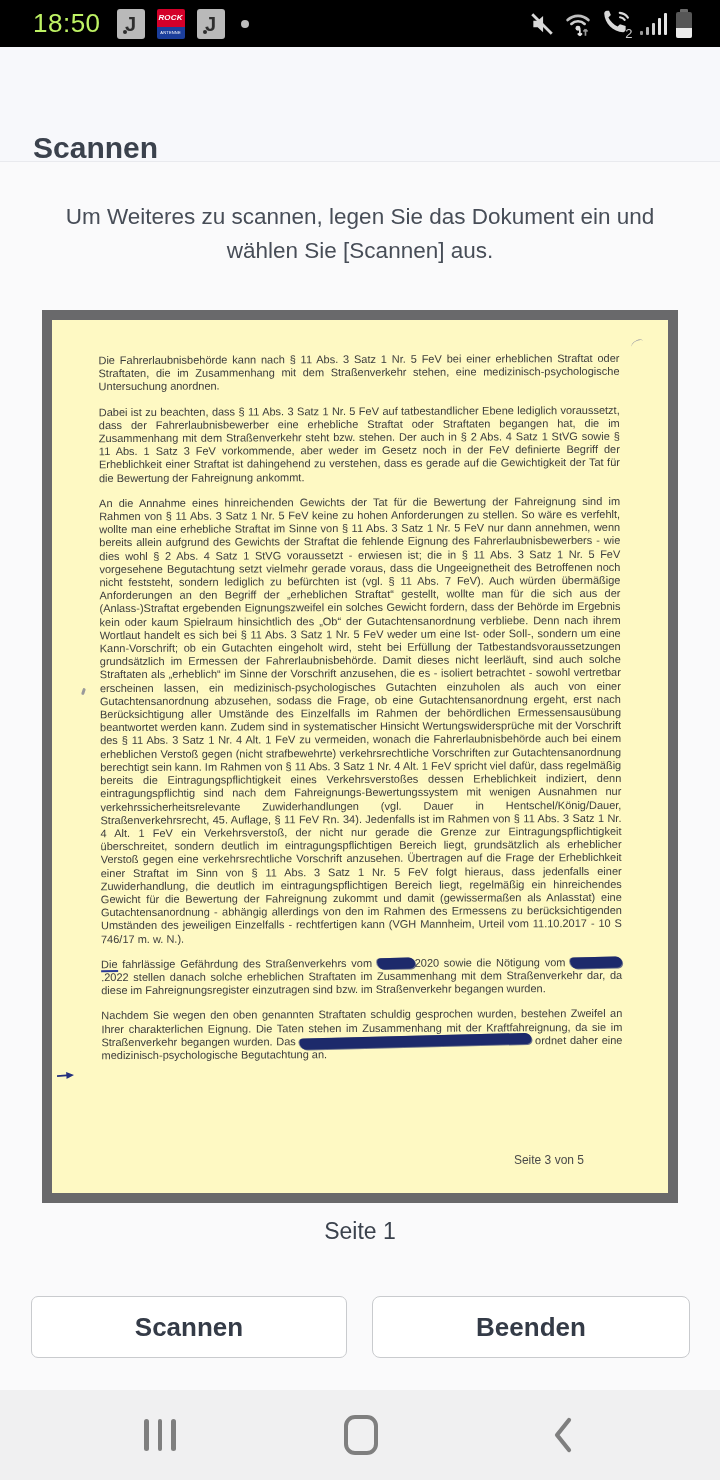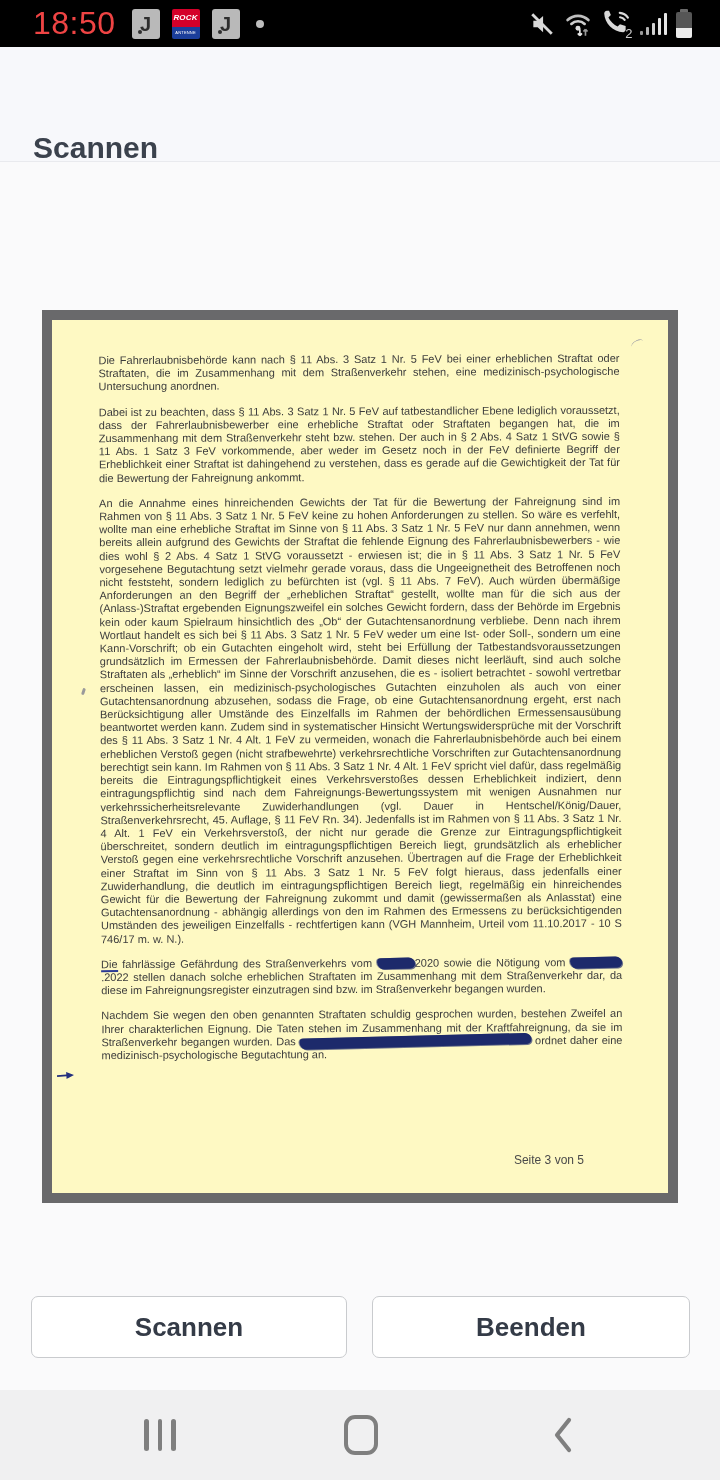--- a/index.html
+++ b/index.html
@@ -2,21 +2,21 @@
 <html><head>
 <meta charset="utf-8">
 <style>
   html,body{margin:0;padding:0;background:#2a2a2a;}
   .screen{position:relative;width:720px;height:1480px;background:#fafafb;overflow:hidden;
           font-family:"Liberation Sans",sans-serif;}
 
   
   .statusbar{position:absolute;left:0;top:0;width:720px;height:47px;background:#000;
              display:flex;align-items:center;}
-  .sb-time{color:#ef4444;font-size:32px;margin-left:33px;letter-spacing:.5px;}
+  .sb-time{color:#bef264;font-size:26px;margin-left:33px;letter-spacing:.5px;}
   .sb-note-icons{display:flex;align-items:center;gap:12px;margin-left:16px;}
   .app-badge{width:28px;height:30px;background:#b9b9b9;border-radius:3px;position:relative;
              display:flex;align-items:center;justify-content:center;}
   .app-badge .j{color:#2e2e2e;font-weight:700;font-size:20px;line-height:1;}
   .app-badge .jdot{position:absolute;left:6px;bottom:5px;width:4px;height:4px;border-radius:50%;background:#2e2e2e;}
   .rock-badge{width:28px;height:30px;border-radius:2px;overflow:hidden;display:flex;flex-direction:column;}
   .rock-top{flex:0 0 18px;background:#d40029;color:#fff;font-weight:700;font-size:8px;
             display:flex;align-items:center;justify-content:center;letter-spacing:.2px;font-style:italic;}
   .rock-bottom{flex:1;background:#1b3e9b;color:#fff;font-size:4px;
             display:flex;align-items:center;justify-content:center;letter-spacing:.2px;}
@@ -62,21 +62,21 @@
               clip-path:polygon(0 38%,55% 38%,55% 0,100% 50%,55% 100%,55% 62%,0 62%);
               transform:rotate(-4deg);}
 
   
   .page-caption{position:absolute;left:0;top:1218px;width:720px;text-align:center;
                 font-size:23px;color:#3b424d;}
   .btn{position:absolute;top:1296px;height:62px;box-sizing:border-box;background:#fff;
        border:1.6px solid #c9cbce;border-radius:7px;display:flex;align-items:center;justify-content:center;
        font-size:26px;font-weight:700;color:#343b47;cursor:pointer;}
   .btn-scan{left:31px;width:316px;}
-  .btn-end{left:372px;width:318px;}
+  .btn-end{left:372px;width:318px;border-radius:8px;}
 
   
   .navbar{position:absolute;left:0;top:1390px;width:720px;height:90px;background:#f0f0f1;
           display:flex;align-items:center;}
   .nav-slot{position:absolute;top:0;height:90px;display:flex;align-items:center;justify-content:center;}
   .slot-recents{left:110px;width:100px;}
   .slot-home{left:311px;width:100px;}
   .slot-back{left:513px;width:100px;}
   .recents{display:flex;gap:9px;}
   .recents i{display:block;width:4.5px;height:32px;background:#7f7f7f;border-radius:2.5px;}
@@ -143,37 +143,39 @@
             <span class="charge"></span>
           </span>
       </span>
     </span>
   </div>
 
   <div class="header">
     <div class="page-title">Scannen</div>
   </div>
 
+  <div class="instruction">Um Weiteres zu scannen, legen Sie das Dokument ein und wählen Sie [Scannen] aus.</div>
 
   <div class="doc-frame">
     <div class="doc-page">
       <div class="pencil-mark"></div>
       <div class="margin-tick"></div>
       <div class="blue-arrow"></div>
       <div class="doc-text">
           <p class="doc-par">Die Fahrerlaubnisbehörde kann nach § 11 Abs. 3 Satz 1 Nr. 5 FeV bei einer erheblichen Straftat oder Straftaten, die im Zusammenhang mit dem Straßenverkehr stehen, eine medizinisch-psychologische Untersuchung anordnen.</p>
           <p class="doc-par">Dabei ist zu beachten, dass § 11 Abs. 3 Satz 1 Nr. 5 FeV auf tatbestandlicher Ebene lediglich voraussetzt, dass der Fahrerlaubnisbewerber eine erhebliche Straftat oder Straftaten begangen hat, die im Zusammenhang mit dem Straßenverkehr steht bzw. stehen. Der auch in § 2 Abs. 4 Satz 1 StVG sowie § 11 Abs. 1 Satz 3 FeV vorkommende, aber weder im Gesetz noch in der FeV definierte Begriff der Erheblichkeit einer Straftat ist dahingehend zu verstehen, dass es gerade auf die Gewichtigkeit der Tat für die Bewertung der Fahreignung ankommt.</p>
           <p class="doc-par">An die Annahme eines hinreichenden Gewichts der Tat für die Bewertung der Fahreignung sind im Rahmen von § 11 Abs. 3 Satz 1 Nr. 5 FeV keine zu hohen Anforderungen zu stellen. So wäre es verfehlt, wollte man eine erhebliche Straftat im Sinne von § 11 Abs. 3 Satz 1 Nr. 5 FeV nur dann annehmen, wenn bereits allein aufgrund des Gewichts der Straftat die fehlende Eignung des Fahrerlaubnisbewerbers - wie dies wohl § 2 Abs. 4 Satz 1 StVG voraussetzt - erwiesen ist; die in § 11 Abs. 3 Satz 1 Nr. 5 FeV vorgesehene Begutachtung setzt vielmehr gerade voraus, dass die Ungeeignetheit des Betroffenen noch nicht feststeht, sondern lediglich zu befürchten ist (vgl. § 11 Abs. 7 FeV). Auch würden übermäßige Anforderungen an den Begriff der „erheblichen Straftat“ gestellt, wollte man für die sich aus der (Anlass-)Straftat ergebenden Eignungszweifel ein solches Gewicht fordern, dass der Behörde im Ergebnis kein oder kaum Spielraum hinsichtlich des „Ob“ der Gutachtensanordnung verbliebe. Denn nach ihrem Wortlaut handelt es sich bei § 11 Abs. 3 Satz 1 Nr. 5 FeV weder um eine Ist- oder Soll-, sondern um eine Kann-Vorschrift; ob ein Gutachten eingeholt wird, steht bei Erfüllung der Tatbestandsvoraussetzungen grundsätzlich im Ermessen der Fahrerlaubnisbehörde. Damit dieses nicht leerläuft, sind auch solche Straftaten als „erheblich“ im Sinne der Vorschrift anzusehen, die es - isoliert betrachtet - sowohl vertretbar erscheinen lassen, ein medizinisch-psychologisches Gutachten einzuholen als auch von einer Gutachtensanordnung abzusehen, sodass die Frage, ob eine Gutachtensanordnung ergeht, erst nach Berücksichtigung aller Umstände des Einzelfalls im Rahmen der behördlichen Ermessensausübung beantwortet werden kann. Zudem sind in systematischer Hinsicht Wertungswidersprüche mit der Vorschrift des § 11 Abs. 3 Satz 1 Nr. 4 Alt. 1 FeV zu vermeiden, wonach die Fahrerlaubnisbehörde auch bei einem erheblichen Verstoß gegen (nicht strafbewehrte) verkehrsrechtliche Vorschriften zur Gutachtensanordnung berechtigt sein kann. Im Rahmen von § 11 Abs. 3 Satz 1 Nr. 4 Alt. 1 FeV spricht viel dafür, dass regelmäßig bereits die Eintragungspflichtigkeit eines Verkehrsverstoßes dessen Erheblichkeit indiziert, denn eintragungspflichtig sind nach dem Fahreignungs-Bewertungssystem mit wenigen Ausnahmen nur verkehrssicherheitsrelevante Zuwiderhandlungen (vgl. Dauer in Hentschel/König/Dauer, Straßenverkehrsrecht, 45. Auflage, § 11 FeV Rn. 34). Jedenfalls ist im Rahmen von § 11 Abs. 3 Satz 1 Nr. 4 Alt. 1 FeV ein Verkehrsverstoß, der nicht nur gerade die Grenze zur Eintragungspflichtigkeit überschreitet, sondern deutlich im eintragungspflichtigen Bereich liegt, grundsätzlich als erheblicher Verstoß gegen eine verkehrsrechtliche Vorschrift anzusehen. Übertragen auf die Frage der Erheblichkeit einer Straftat im Sinn von § 11 Abs. 3 Satz 1 Nr. 5 FeV folgt hieraus, dass jedenfalls einer Zuwiderhandlung, die deutlich im eintragungspflichtigen Bereich liegt, regelmäßig ein hinreichendes Gewicht für die Bewertung der Fahreignung zukommt und damit (gewissermaßen als Anlasstat) eine Gutachtensanordnung - abhängig allerdings von den im Rahmen des Ermessens zu berücksichtigenden Umständen des jeweiligen Einzelfalls - rechtfertigen kann (VGH Mannheim, Urteil vom 11.10.2017 - 10 S 746/17 m. w. N.).</p>
           <p class="doc-par"><span class="blue-underline">Die</span> fahrlässige Gefährdung des Straßenverkehrs vom <span class="redaction" style="width: 38px;"></span>2020 sowie die Nötigung vom <span class="redaction" style="width: 52px;"></span>.2022 stellen danach solche erheblichen Straftaten im Zusammenhang mit dem Straßenverkehr dar, da diese im Fahreignungsregister einzutragen sind bzw. im Straßenverkehr begangen wurden.</p>
           <p class="doc-par">Nachdem Sie wegen den oben genannten Straftaten schuldig gesprochen wurden, bestehen Zweifel an Ihrer charakterlichen Eignung. Die Taten stehen im Zusammenhang mit der Kraftfahreignung, da sie im Straßenverkehr begangen wurden. Das <span class="redaction" style="width: 232px;"></span> ordnet daher eine medizinisch-psychologische Begutachtung an.</p>
         </div>
       <div class="doc-footer">Seite 3 von 5</div>
     </div>
   </div>
 
+  <div class="page-caption">Seite 1</div>
 
   <div class="btn btn-scan">Scannen</div>
   <div class="btn btn-end">Beenden</div>
 
   <div class="navbar">
     <div class="nav-slot slot-recents">
       <span class="recents">
           <i></i>
           <i></i>
           <i></i>

